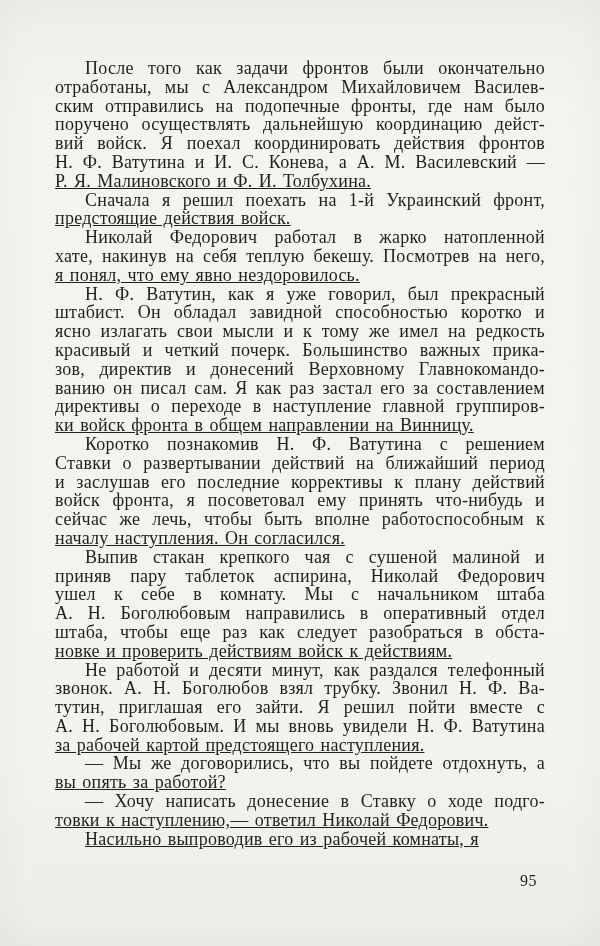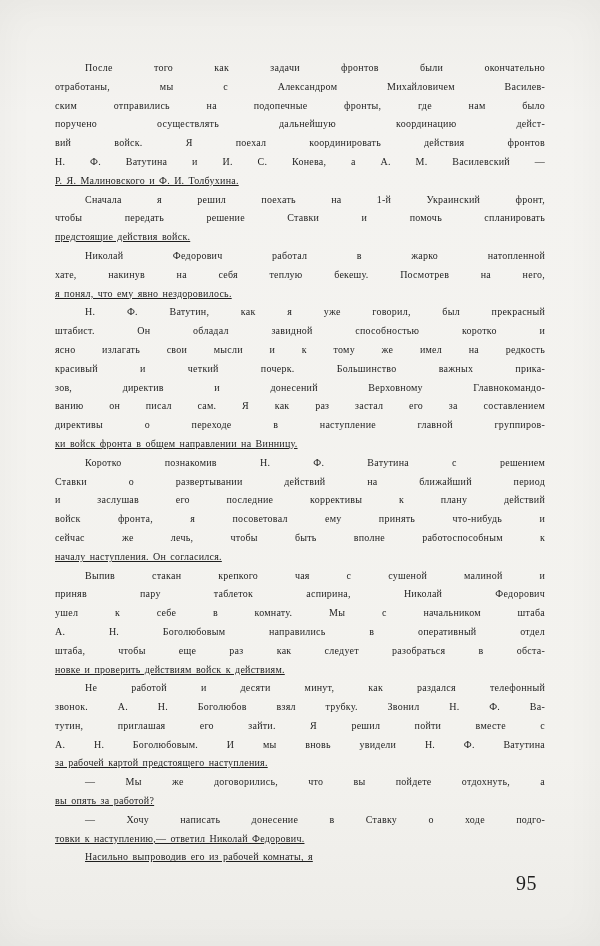--- a/index.html
+++ b/index.html
@@ -22,62 +22,61 @@
     position: absolute;
     left: 55px;
     top: 59px;
     width: 490px;
   }
   .para {
     margin: 0;
     padding: 0;
   }
   .line {
-    font-size: 10px;
+    font-size: 18px;
     line-height: 18.8px;
     letter-spacing: 0.25px;
     word-spacing: 1.5px;
     white-space: normal;
     text-align: justify;
     text-align-last: justify;
     color: #1f1f1f;
   }
   .line.first {
     padding-left: 30px;
   }
   .line.last {
     text-align-last: left;
     text-decoration: underline;
   }
   .page-number {
     position: absolute;
     right: 63px;
     top: 872px;
-    font-size: 20px;
+    font-size: 16px;
     letter-spacing: 0.5px;
     color: #1f1f1f;
   }
 </style>
 </head>
 <body>
 
 <div class="scan-page">
   <div class="text-block">
       <div class="para">
         <div class="line first">После того как задачи фронтов были окончательно</div>
         <div class="line">отработаны, мы с Александром Михайловичем Василев-</div>
         <div class="line">ским отправились на подопечные фронты, где нам было</div>
         <div class="line">поручено осуществлять дальнейшую координацию дейст-</div>
         <div class="line">вий войск. Я поехал координировать действия фронтов</div>
         <div class="line">Н. Ф. Ватутина и И. С. Конева, а А. М. Василевский —</div>
         <div class="line last">Р. Я. Малиновского и Ф. И. Толбухина.</div>
       </div>
       <div class="para">
         <div class="line first">Сначала я решил поехать на 1-й Украинский фронт,</div>
-        <div class="line">чтобы передать решение Ставки и помочь спланировать</div>
         <div class="line last">предстоящие действия войск.</div>
       </div>
       <div class="para">
         <div class="line first">Николай Федорович работал в жарко натопленной</div>
         <div class="line">хате, накинув на себя теплую бекешу. Посмотрев на него,</div>
         <div class="line last">я понял, что ему явно нездоровилось.</div>
       </div>
       <div class="para">
         <div class="line first">Н. Ф. Ватутин, как я уже говорил, был прекрасный</div>
         <div class="line">штабист. Он обладал завидной способностью коротко и</div>

